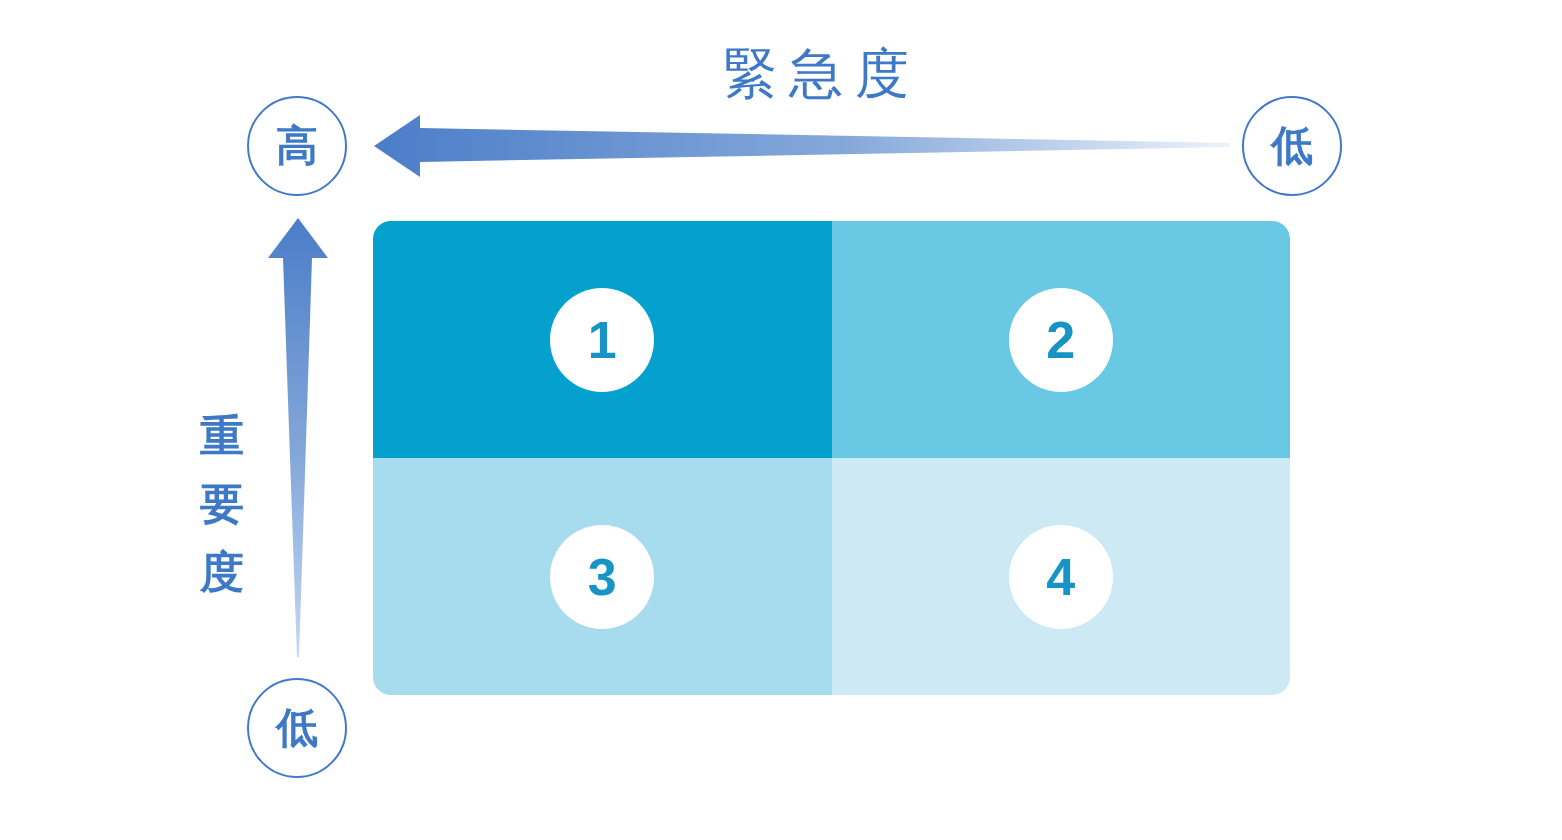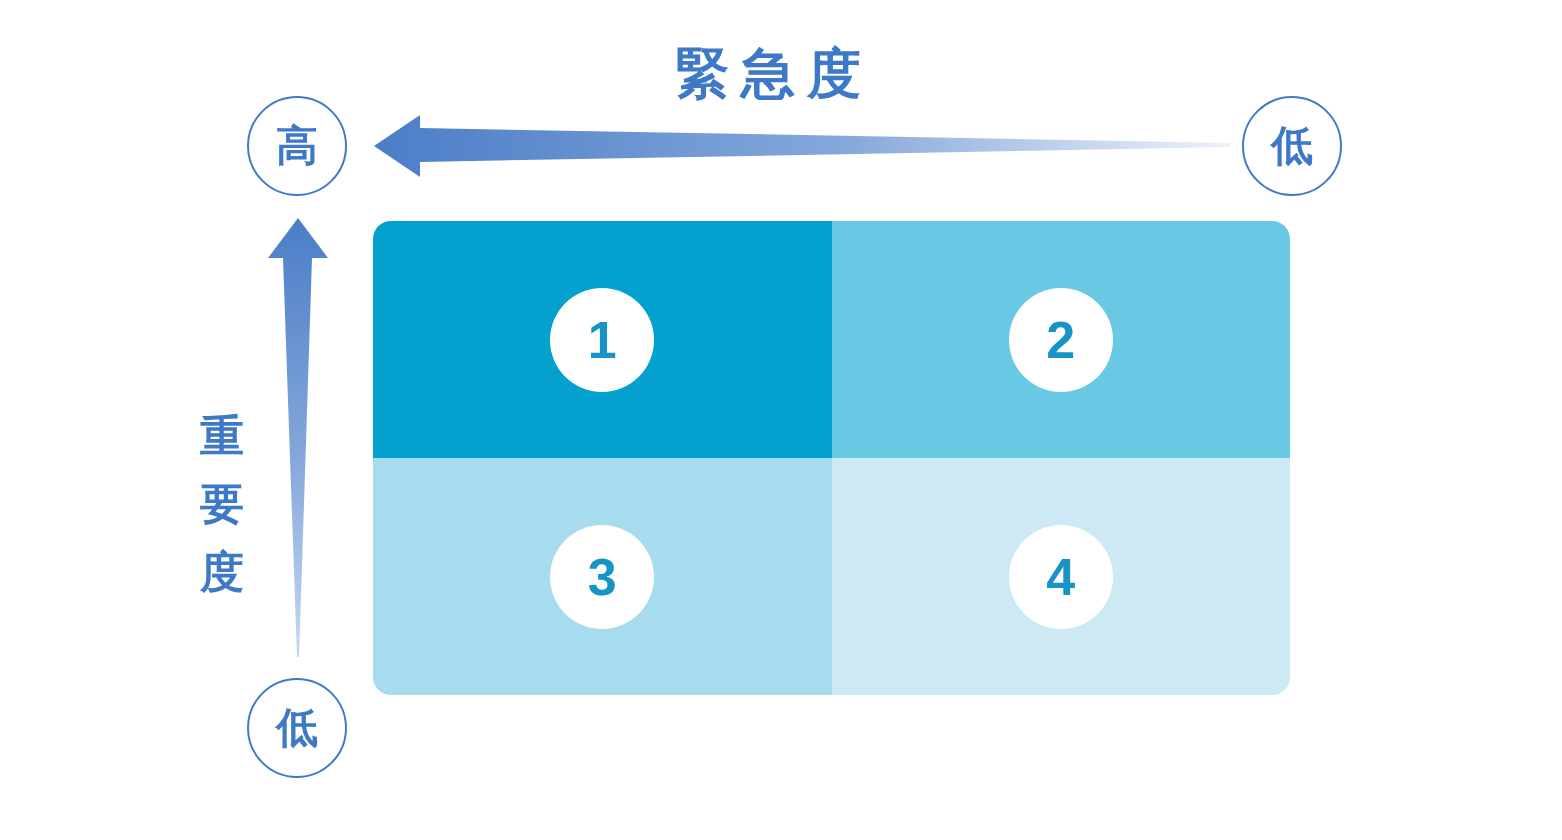--- a/index.html
+++ b/index.html
@@ -10,26 +10,26 @@
   .canvas {
     position: relative;
     width: 1562px;
     height: 840px;
     background: #ffffff;
     overflow: hidden;
   }
   
   .h-axis-title {
     position: absolute;
-    left: 618px;
+    left: 666px;
     top: 38px;
     width: 312px;
     text-align: center;
     font-size: 54px;
-    font-weight: bold;
+    font-weight: normal;
     letter-spacing: 12px;
   }
   
   .v-axis-title {
     position: absolute;
     left: 197px;
     top: 402px;
     width: 50px;
     display: flex;
     flex-direction: column;

